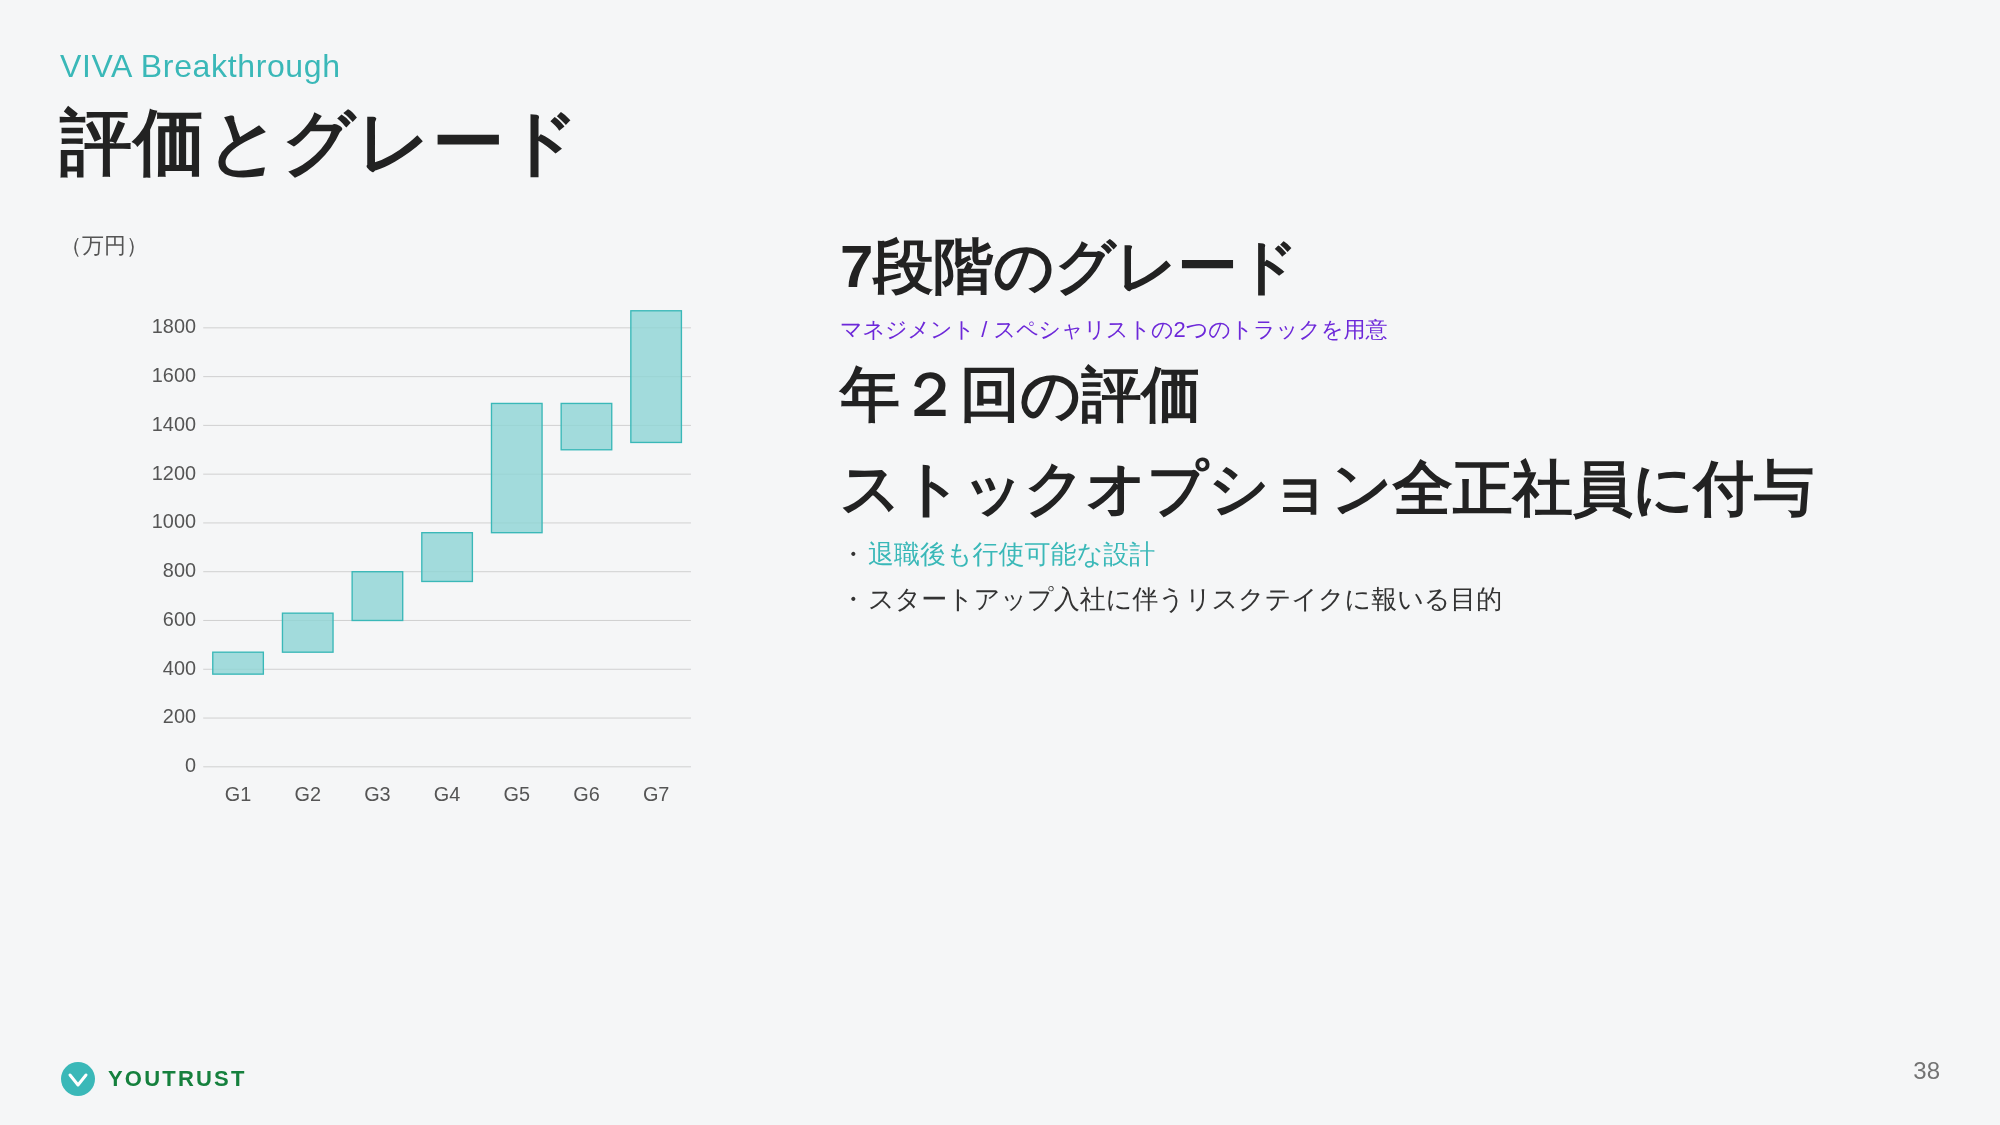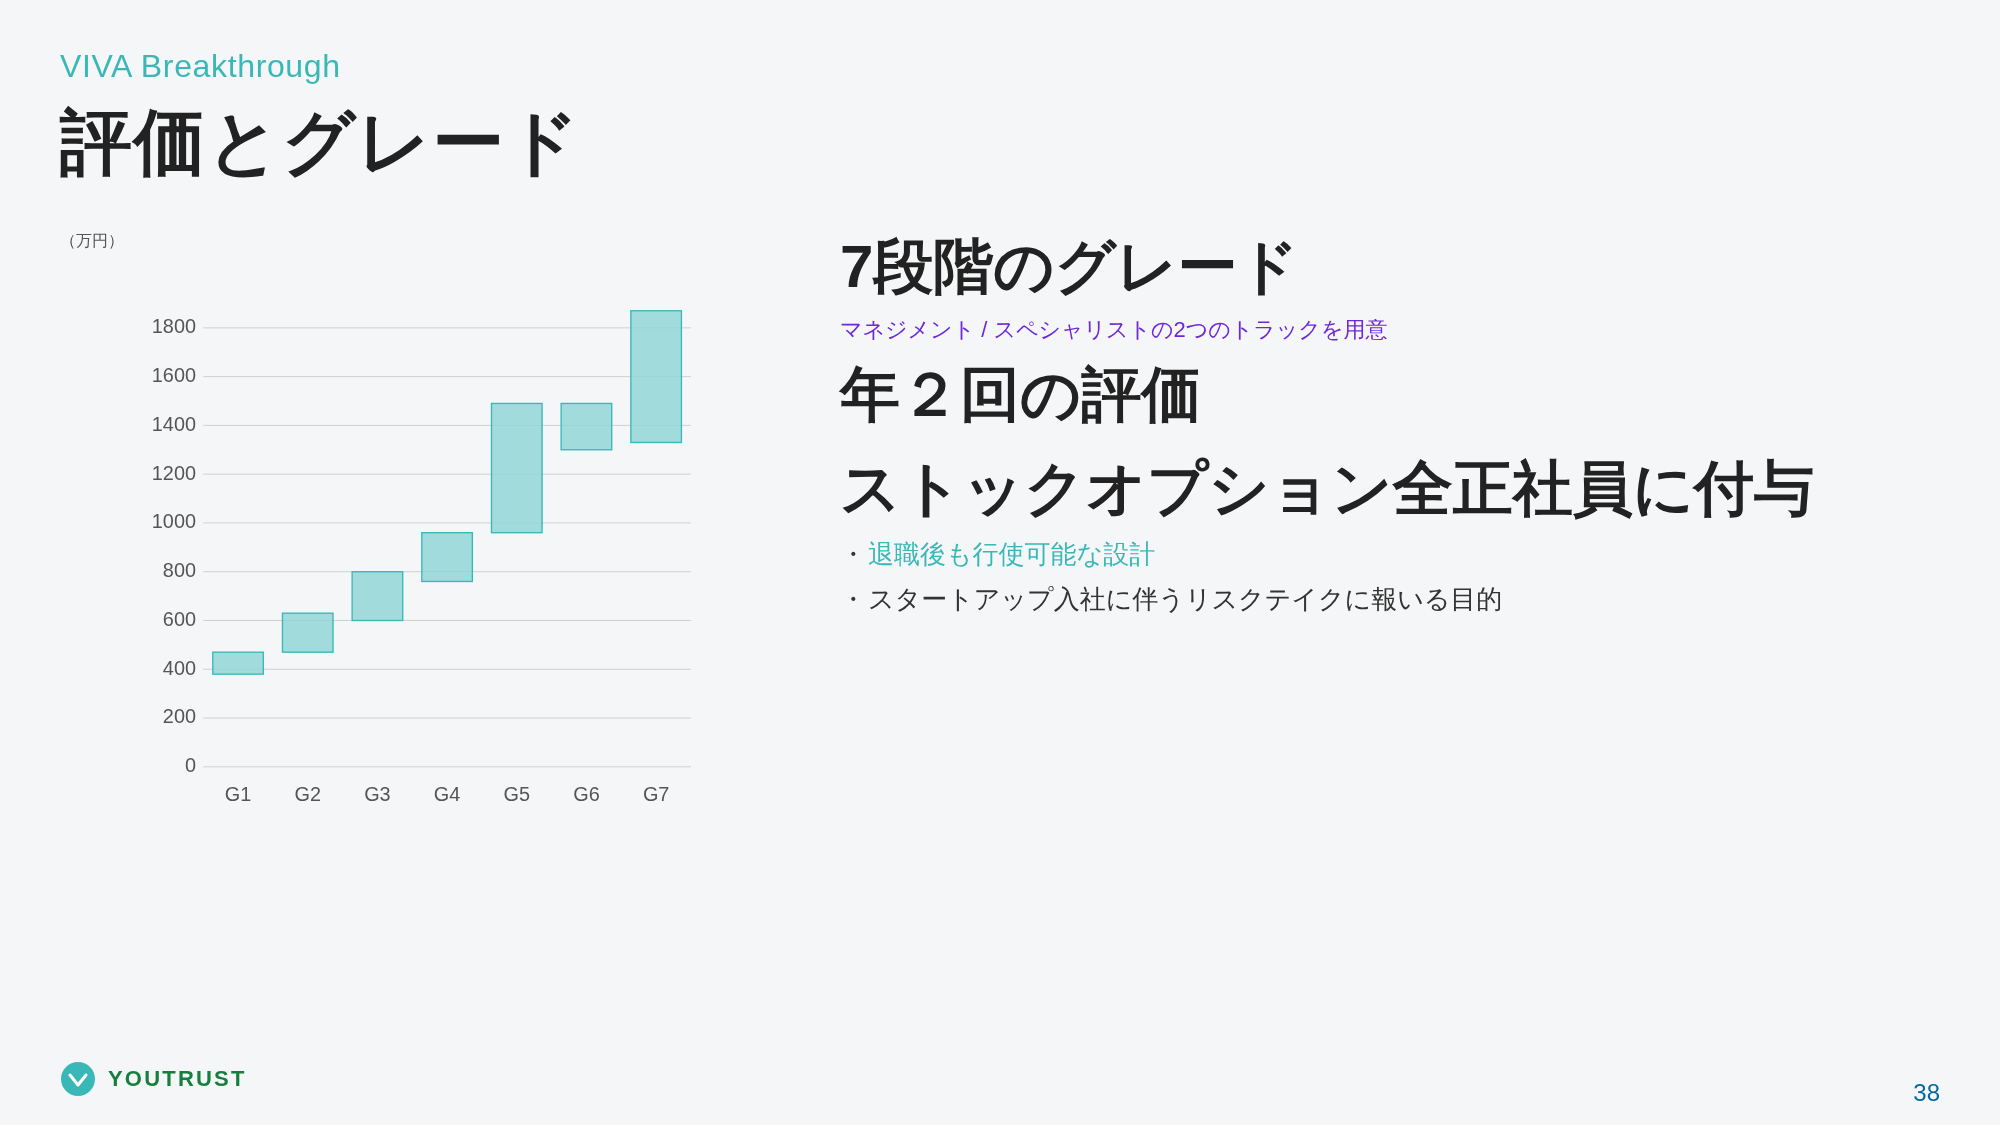--- a/index.html
+++ b/index.html
@@ -43,21 +43,21 @@
       padding: 20px 60px 60px 60px;
     }
     
     .chart-section {
       width: 680px;
       flex-shrink: 0;
       position: relative;
       padding-top: 20px;
     }
     .chart-y-label {
-      font-size: 16px;
+      font-size: 22px;
       color: #555;
       position: absolute;
       top: 20px;
       left: 0;
     }
     .chart-area {
       position: relative;
       margin-left: 80px;
       margin-top: 10px;
       height: 580px;
@@ -120,24 +120,24 @@
       height: 36px;
     }
     .logo-text {
       font-size: 22px;
       font-weight: 700;
       color: #15803d;
       letter-spacing: 0.1em;
     }
     .page-number {
       position: absolute;
-      bottom: 18px;
+      bottom: 40px;
       right: 60px;
       font-size: 24px;
-      color: #0369a1;
+      color: #737373;
     }
   </style>
 </head>
 <body>
 
 <div class="slide">
 
   <div class="header">
     <div class="brand-title">VIVA Breakthrough</div>
     <div class="page-title">評価とグレード</div>

